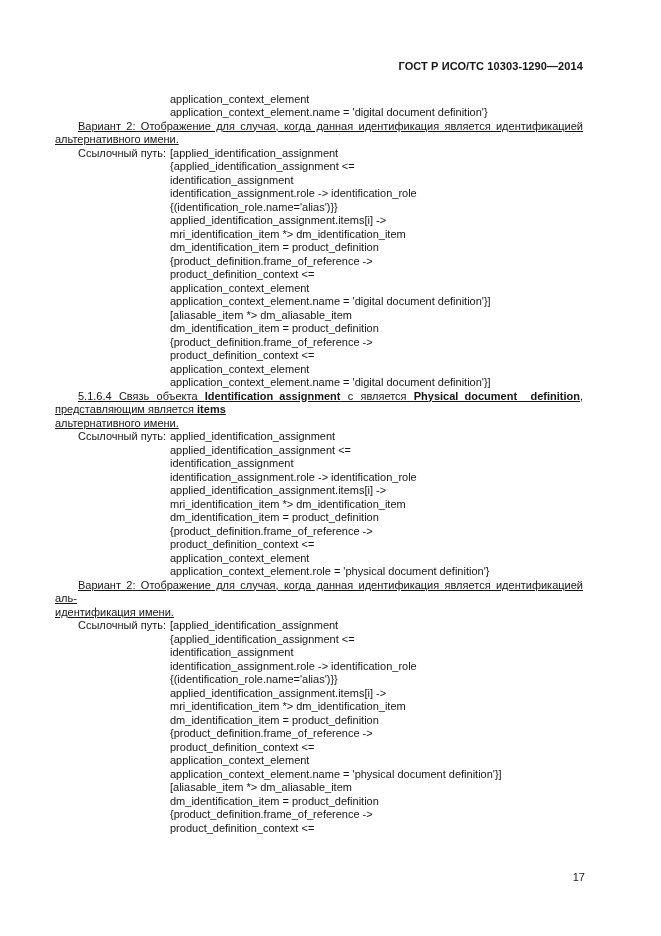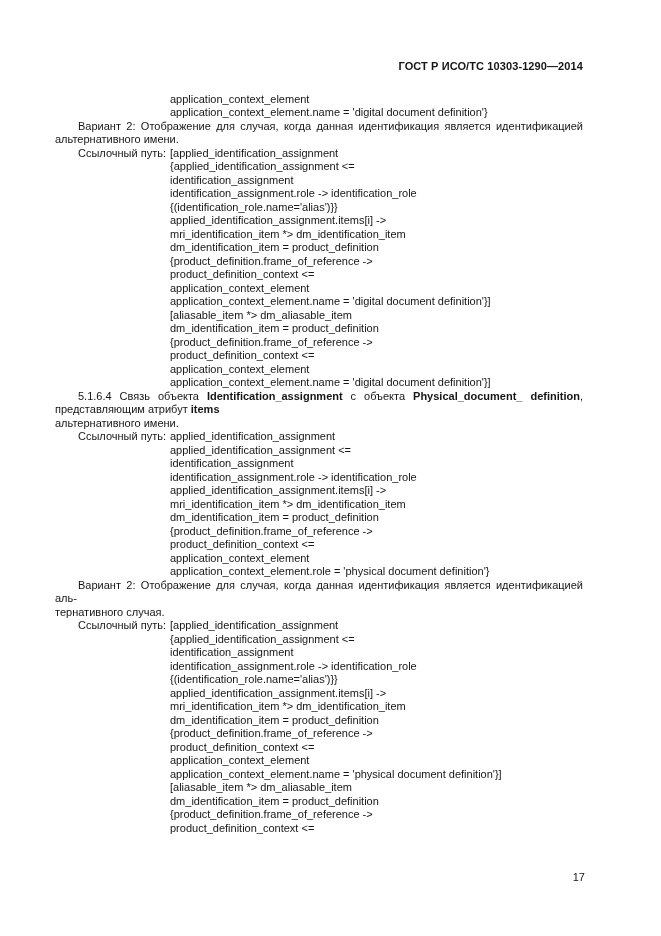--- a/index.html
+++ b/index.html
@@ -29,21 +29,21 @@
     position: relative;
     padding-left: 115px;
     white-space: nowrap;
   }
   .ref-label {
     position: absolute;
     left: 23px;
     top: 0;
     white-space: nowrap;
   }
-  .para-line, .heading-line { text-align: left; }
+  .para-line, .heading-line { text-align: left; text-decoration: underline; }
   .para-line.first, .heading-line.first { text-indent: 23px; }
   .just {
     text-align: justify;
     text-align-last: justify;
   }
   .b { font-weight: bold; }
   .footer {
     position: absolute;
     top: 871px;
     right: 76px;
@@ -80,42 +80,42 @@
         <div class="code-row"><span class="code-text">application_context_element</span></div>
         <div class="code-row"><span class="code-text">application_context_element.name = 'digital document definition'}]</span></div>
         <div class="code-row"><span class="code-text">[aliasable_item *&gt; dm_aliasable_item</span></div>
         <div class="code-row"><span class="code-text">dm_identification_item = product_definition</span></div>
         <div class="code-row"><span class="code-text">{product_definition.frame_of_reference -&gt;</span></div>
         <div class="code-row"><span class="code-text">product_definition_context &lt;=</span></div>
         <div class="code-row"><span class="code-text">application_context_element</span></div>
         <div class="code-row"><span class="code-text">application_context_element.name = 'digital document definition'}]</span></div>
       </div>
       <div class="block block-heading">
-        <div class="heading-line first just"><span>5.1.6.4 Связь объекта </span><span class="b">Identification_assignment</span><span> с объекта </span><span class="b">Physical_document_ definition</span><span>,</span></div>
-        <div class="heading-line"><span>представляющим атрибут </span><span class="b">items</span></div>
+        <div class="heading-line first just"><span>5.1.6.4 Связь объекта </span><span class="b">Identification_assignment</span><span> с является </span><span class="b">Physical_document_ definition</span><span>,</span></div>
+        <div class="heading-line"><span>представляющим является </span><span class="b">items</span></div>
       </div>
       <div class="block block-para">
         <div class="para-line">альтернативного имени.</div>
       </div>
       <div class="block block-labeled_code">
         <div class="code-row"><span class="ref-label">Ссылочный путь:</span><span class="code-text">applied_identification_assignment</span></div>
         <div class="code-row"><span class="code-text">applied_identification_assignment &lt;=</span></div>
         <div class="code-row"><span class="code-text">identification_assignment</span></div>
         <div class="code-row"><span class="code-text">identification_assignment.role -&gt; identification_role</span></div>
         <div class="code-row"><span class="code-text">applied_identification_assignment.items[i] -&gt;</span></div>
         <div class="code-row"><span class="code-text">mri_identification_item *&gt; dm_identification_item</span></div>
         <div class="code-row"><span class="code-text">dm_identification_item = product_definition</span></div>
         <div class="code-row"><span class="code-text">{product_definition.frame_of_reference -&gt;</span></div>
         <div class="code-row"><span class="code-text">product_definition_context &lt;=</span></div>
         <div class="code-row"><span class="code-text">application_context_element</span></div>
         <div class="code-row"><span class="code-text">application_context_element.role = 'physical document definition'}</span></div>
       </div>
       <div class="block block-para">
         <div class="para-line first just">Вариант 2: Отображение для случая, когда данная идентификация является идентификацией аль-</div>
-        <div class="para-line">тернативного случая.</div>
+        <div class="para-line">идентификация имени.</div>
       </div>
       <div class="block block-labeled_code">
         <div class="code-row"><span class="ref-label">Ссылочный путь:</span><span class="code-text">[applied_identification_assignment</span></div>
         <div class="code-row"><span class="code-text">{applied_identification_assignment &lt;=</span></div>
         <div class="code-row"><span class="code-text">identification_assignment</span></div>
         <div class="code-row"><span class="code-text">identification_assignment.role -&gt; identification_role</span></div>
         <div class="code-row"><span class="code-text">{(identification_role.name='alias')}}</span></div>
         <div class="code-row"><span class="code-text">applied_identification_assignment.items[i] -&gt;</span></div>
         <div class="code-row"><span class="code-text">mri_identification_item *&gt; dm_identification_item</span></div>
         <div class="code-row"><span class="code-text">dm_identification_item = product_definition</span></div>

